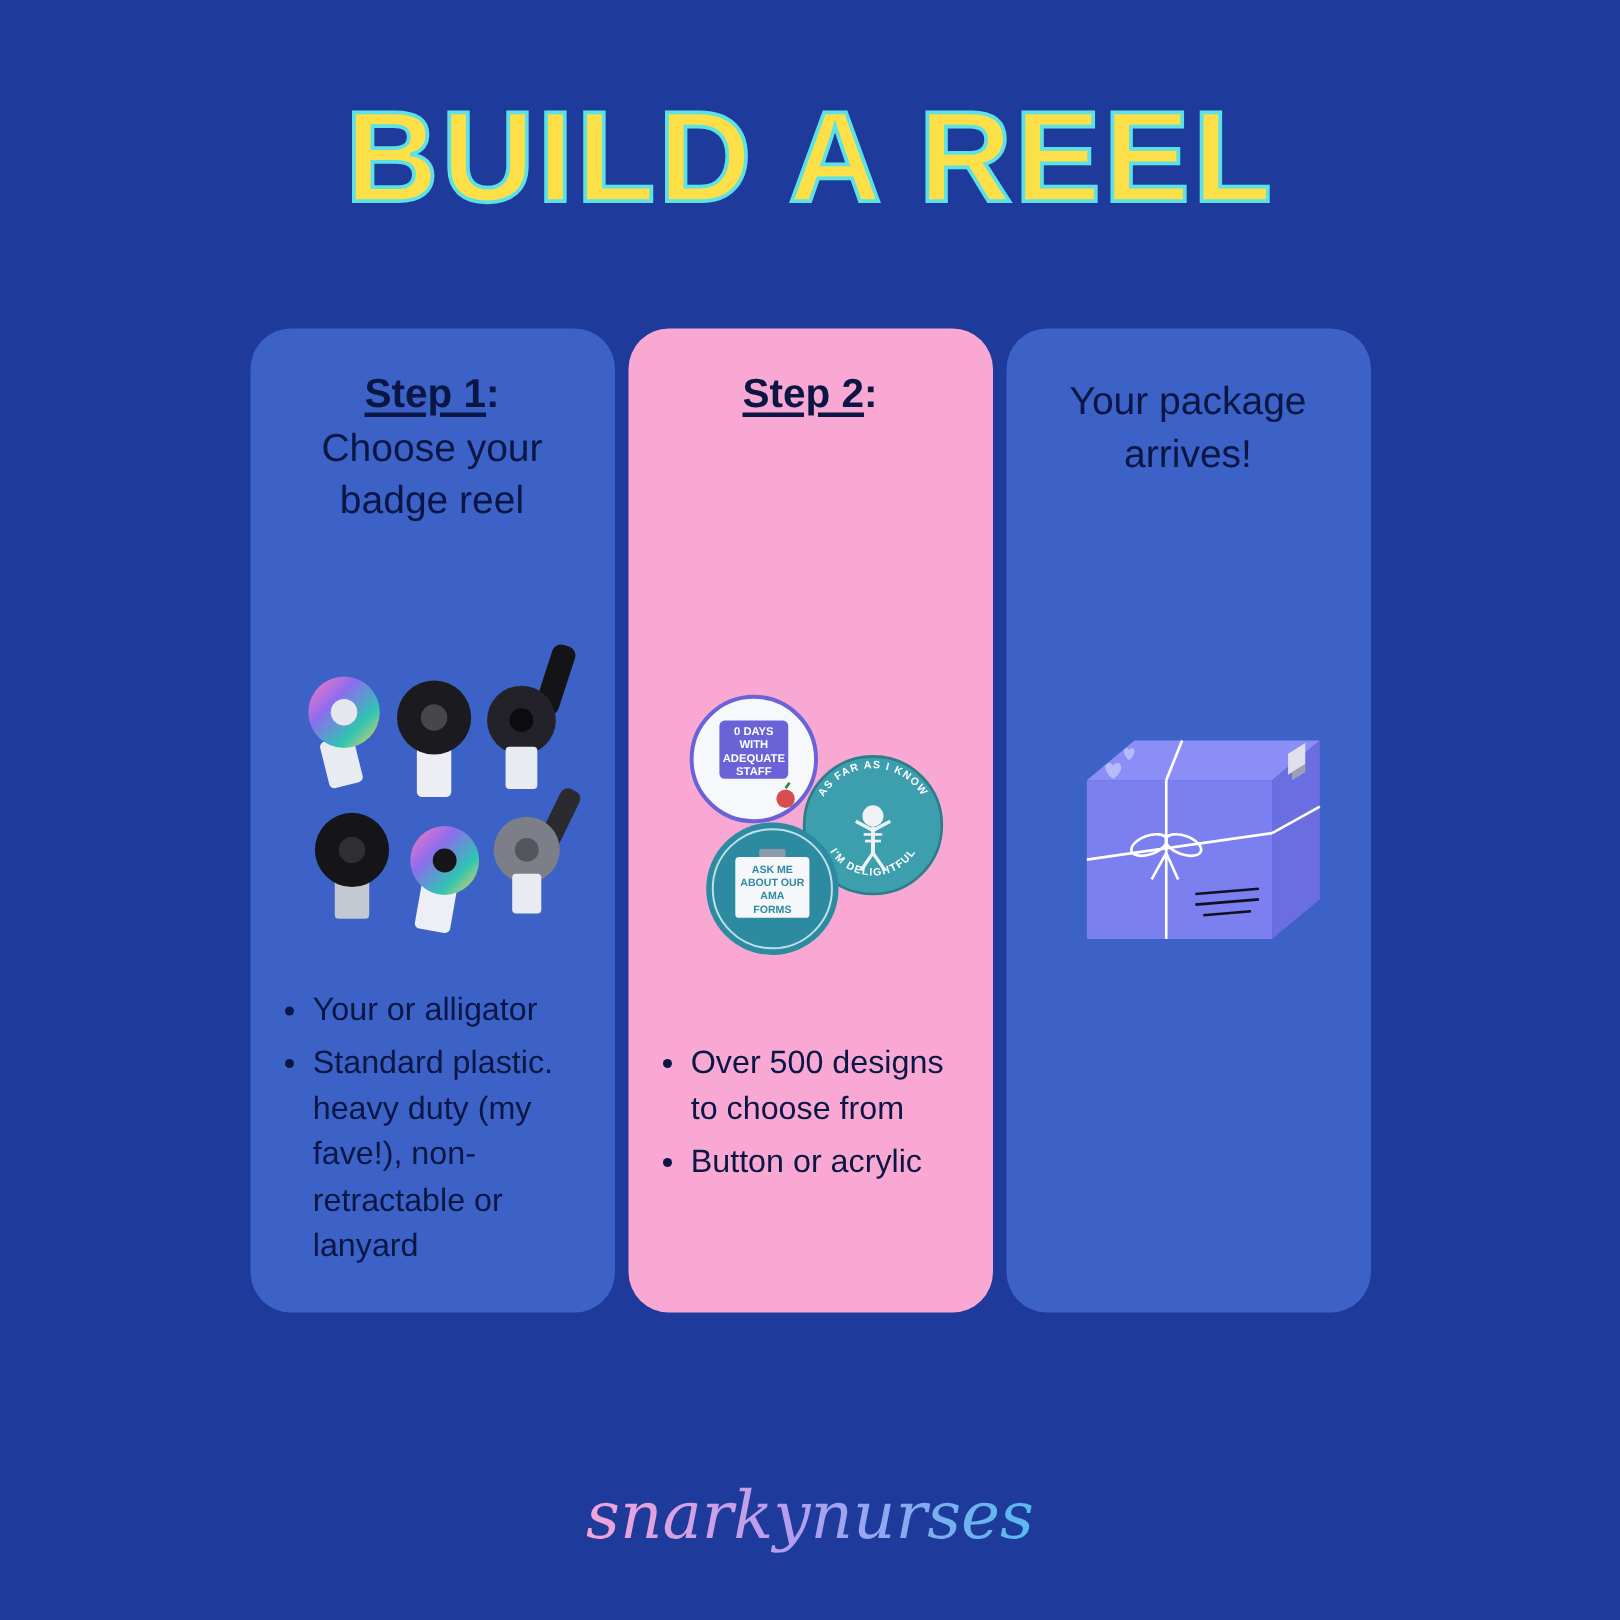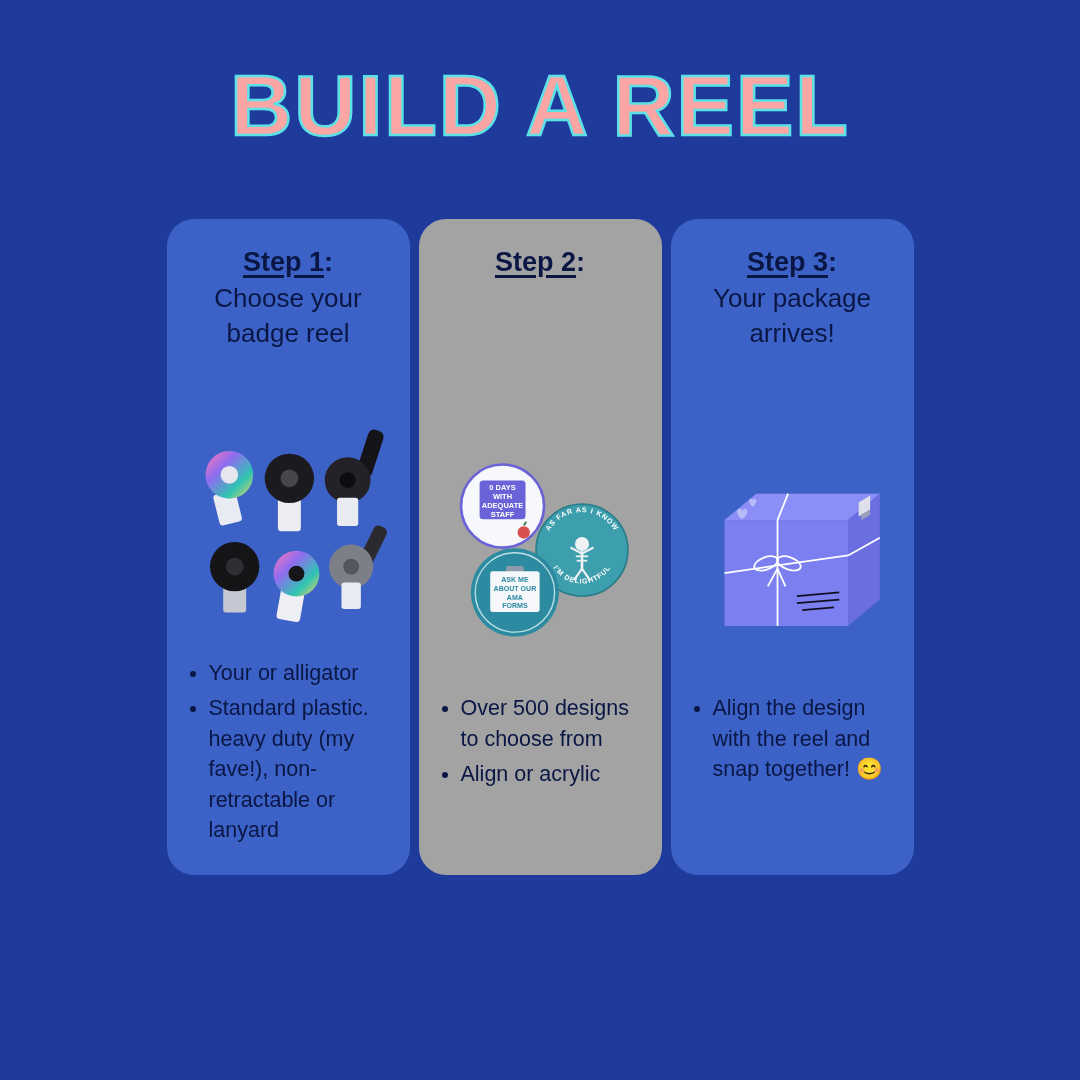--- a/index.html
+++ b/index.html
@@ -4,30 +4,30 @@
 <style>
   html,body{margin:0;padding:0;}
   .canvas{
     width:1080px;height:1080px;position:relative;overflow:hidden;
     background:#1e3b9c;
     font-family:"Liberation Sans",sans-serif;
   }
   .title{
     padding-top:56px;text-align:center;
     font-size:86px;font-weight:bold;letter-spacing:2px;
-    color:#fca5a5;-webkit-text-stroke:2.5px #5ce1e6;
+    color:#fde047;-webkit-text-stroke:2.5px #5ce1e6;
   }
   .cards{display:flex;justify-content:center;gap:9px;margin-top:64px;}
   .card{
     width:243px;height:656px;border-radius:27px;
     padding:28px 20px 24px;box-sizing:border-box;
     background:#3c62c7;color:#0a1745;
     display:flex;flex-direction:column;
   }
-  .card.alt{background:#a3a3a3;}
+  .card.alt{background:#f9a8d4;}
   .head{height:178px;text-align:center;}
   .step-line{font-size:27px;font-weight:bold;}
   .step-label{text-decoration:underline;text-decoration-thickness:2.5px;text-underline-offset:4px;}
   .sub{font-size:26px;line-height:1.35;margin-top:3px;}
   .img{height:252px;display:flex;align-items:center;justify-content:center;}
   .bullets{margin-top:16px;}
   .bullets ul{margin:0;padding-left:22px;}
   .bullets li{font-size:21.5px;line-height:1.42;margin-bottom:5px;}
   .brand-wrap{position:absolute;bottom:44px;left:0;width:100%;text-align:center;}
   .brand{
@@ -151,30 +151,27 @@
             <text x="86" y="142" text-anchor="middle" font-size="8" font-weight="bold" fill="#2d8ba1">ASK ME</text>
             <text x="86" y="152" text-anchor="middle" font-size="8" font-weight="bold" fill="#2d8ba1">ABOUT OUR</text>
             <text x="86" y="162" text-anchor="middle" font-size="8" font-weight="bold" fill="#2d8ba1">AMA</text>
             <text x="86" y="172" text-anchor="middle" font-size="8" font-weight="bold" fill="#2d8ba1">FORMS</text>
           </g>
         </svg>
       </div>
       <div class="bullets">
         <ul>
           <li>Over 500 designs to choose from</li>
-          <li>Align or acrylic</li>
+          <li>Button or acrylic</li>
         </ul>
       </div>
     </div>
 
     <div class="card">
       <div class="head">
-        <div class="step-line">
-          <span class="step-label">Step 3</span><span>:</span>
-        </div>
         <div class="sub">Your package arrives!</div>
       </div>
       <div class="img">
         <svg width="230" height="214" viewBox="0 0 230 214" aria-hidden="true">
           <g>
             <polygon points="38,72 74,42 214,42 178,72" fill="#8b8ef6"></polygon>
             <polygon points="178,72 214,42 214,162 178,192" fill="#6a6ee0"></polygon>
             <rect x="38" y="72" width="140" height="120" fill="#7b7ff0"></rect>
             <path d="M110 42 L98 72" stroke="#ffffff" stroke-width="2" fill="none"></path>
             <path d="M98 72 L98 192" stroke="#ffffff" stroke-width="2" fill="none"></path>
@@ -194,23 +191,21 @@
             <polygon points="190,52 203,44 203,60 190,68" fill="#dfe1ea"></polygon>
             <polygon points="193,66 203,60 203,66 193,72" fill="#9aa0b5"></polygon>
           </g>
           <g stroke="#101022" stroke-width="2">
             <line x1="120" y1="158" x2="168" y2="154"></line>
             <line x1="120" y1="166" x2="168" y2="162"></line>
             <line x1="126" y1="174" x2="162" y2="171"></line>
           </g>
         </svg>
       </div>
-      <div class="bullets">
-        <ul>
-          <li>Align the design with the reel and snap together! 😊</li>
-        </ul>
-      </div>
     </div>
 
   </div>
 
+  <div class="brand-wrap">
+    <span class="brand">snarkynurses</span>
+  </div>
 
 </div>
 
 </body></html>

